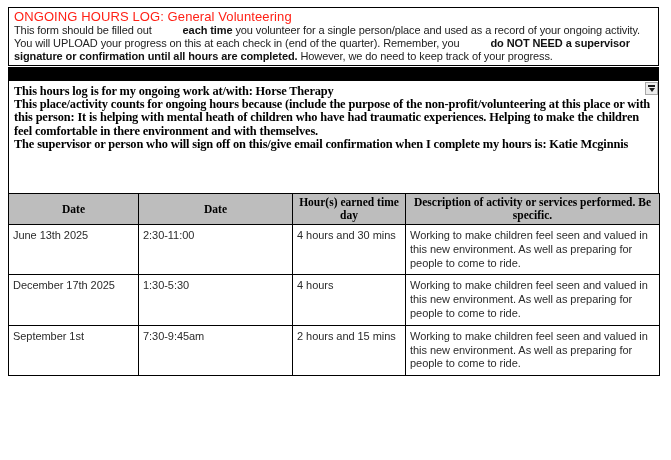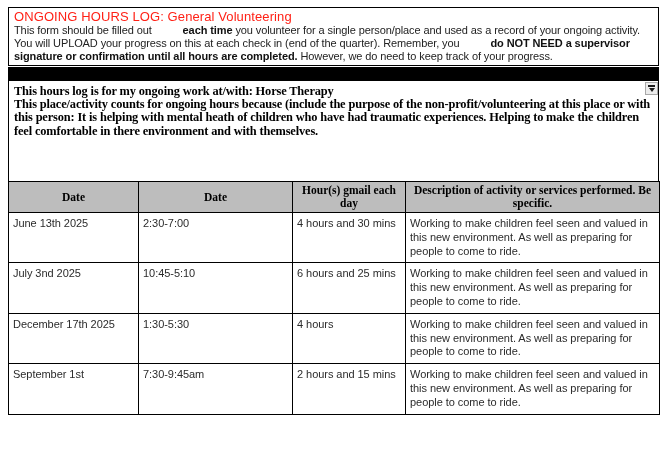--- a/index.html
+++ b/index.html
@@ -23,21 +23,21 @@
     letter-spacing:-0.1px;
   }
   .intro-text b{color:#111;padding-left:28px;}
 
   
   .black-bar{height:14px;background:#000;margin-top:1px;}
 
   
   .info-box{
     box-sizing:border-box;border:1.5px solid #000;border-top:none;border-bottom:none;
-    height:100px;padding:4px 5px;position:relative;
+    height:112px;padding:4px 5px;position:relative;
     font-family:"Liberation Serif",serif;font-weight:bold;
     font-size:12.4px;line-height:13.2px;color:#000;letter-spacing:-0.15px;
   }
   .info-box p{margin:0;}
   .email-text{
     font-family:"Liberation Sans",sans-serif;font-weight:normal;
     font-size:10.5px;letter-spacing:0;color:#1c1c1c;
   }
 
   
@@ -84,48 +84,43 @@
 
   <div class="black-bar"></div>
 
   <div class="info-box">
     <div class="dropdown-btn">
       <span class="dd-bar"></span>
       <span class="dd-tri"></span>
     </div>
     <p>This hours log is for my ongoing work at/with: Horse Therapy</p>
     <p>This place/activity counts for ongoing hours because (include the purpose of the non-profit/volunteering at this place or with this person: It is helping with mental heath of children who have had traumatic experiences. Helping to make the children feel comfortable in there environment and with themselves.</p>
+    <p>The supervisor or person who will sign off on this/give email confirmation when I complete my hours is: Katie Mcginnis</p>
   </div>
 
   <table class="hours">
     <colgroup>
       <col class="c-date">
         <col class="c-times">
         <col class="c-hours">
         <col class="c-desc">
     </colgroup>
     <thead>
       <tr>
         <th>Date</th>
         <th>Date</th>
-        <th>Hour(s) gmail each day</th>
+        <th>Hour(s) earned time day</th>
         <th>Description of activity or services performed. Be specific.</th>
       </tr>
     </thead>
     <tbody>
         <tr>
     <td>June 13th 2025</td>
-    <td>2:30-7:00</td>
+    <td>2:30-11:00</td>
     <td>4 hours and 30 mins</td>
-    <td>Working to make children feel seen and valued in this new environment. As well as preparing for people to come to ride.</td>
-  </tr>
-        <tr>
-    <td>July 3nd 2025</td>
-    <td>10:45-5:10</td>
-    <td>6 hours and 25 mins</td>
     <td>Working to make children feel seen and valued in this new environment. As well as preparing for people to come to ride.</td>
   </tr>
         <tr>
     <td>December 17th 2025</td>
     <td>1:30-5:30</td>
     <td>4 hours</td>
     <td>Working to make children feel seen and valued in this new environment. As well as preparing for people to come to ride.</td>
   </tr>
         <tr>
     <td>September 1st</td>

